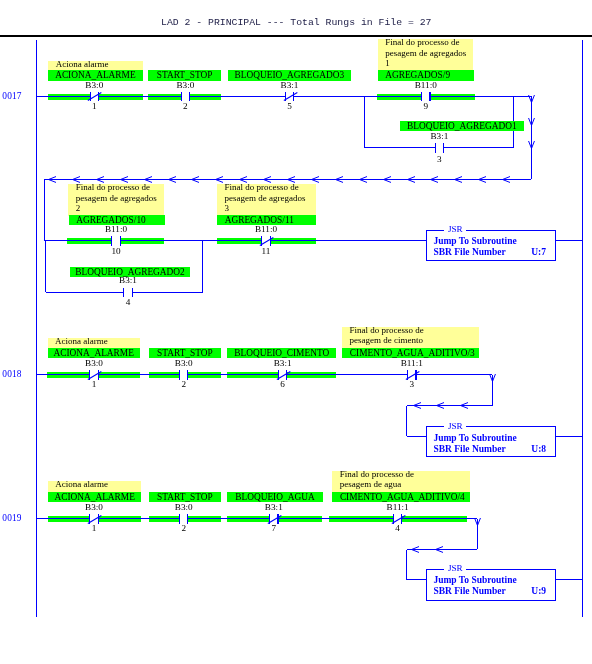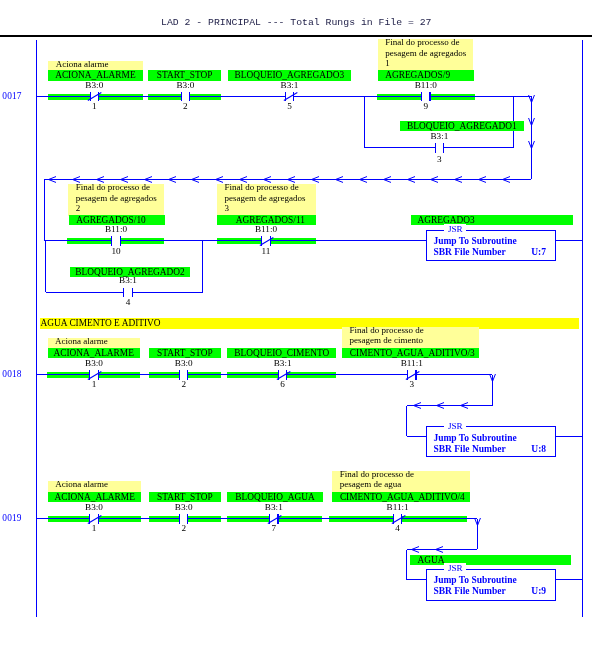--- a/index.html
+++ b/index.html
@@ -182,51 +182,49 @@
 <div class="hl" style="left:66.8px;top:238.20px;width:45.0px;height:6.0px"></div>
 <div class="hl" style="left:120.2px;top:238.20px;width:44.3px;height:6.0px"></div>
 <div class="cbar" style="left:111.25px;top:236.00px;height:9.8px"></div>
 <div class="cbar" style="left:119.55px;top:236.00px;height:9.8px"></div>
 <div class="bitno" style="left:86.0px;top:245.5px;width:60px">10</div>
 <div class="cmt" style="left:217.0px;top:184.3px;width:98.9px;height:31.9px">
 <div>Final do processo de</div>
 <div>pesagem de agregados</div>
 <div>3</div>
 </div>
-<div class="glbl " style="left:217.0px;top:215.0px;width:98.9px;text-align:center;padding-left:7.7px;box-sizing:border-box">AGREGADOS/11</div>
+<div class="glbl " style="left:217.0px;top:215.0px;width:98.9px;text-align:left;padding-left:7.7px;box-sizing:border-box">AGREGADOS/11</div>
 <div class="addr" style="left:221.0px;top:224.0px;width:90px">B11:0</div>
 <div class="hl" style="left:217.0px;top:238.20px;width:44.9px;height:6.0px"></div>
 <div class="hl" style="left:270.1px;top:238.20px;width:45.8px;height:6.0px"></div>
 <div class="cbar" style="left:261.25px;top:236.00px;height:9.8px"></div>
 <div class="cbar" style="left:269.55px;top:236.00px;height:9.8px"></div>
 <svg class="icon" width="16" height="12" viewBox="0 0 16 12" style="left:259.00px;top:235.50px">
       <line x1="0.85" y1="9.45" x2="14.35" y2="1.45" stroke="#0000ff" stroke-width="1.1"></line>
     </svg>
 <div class="bitno" style="left:236.0px;top:245.5px;width:60px">11</div>
 <div class="wire" style="left:45.3px;top:240.5px;width:1.0px;height:51.5px"></div>
 <div class="wire" style="left:202.4px;top:240.5px;width:1.0px;height:51.5px"></div>
 <div class="wire" style="left:45.80px;top:291.50px;width:78.05px;height:1.0px"></div>
 <div class="wire" style="left:132.15px;top:291.50px;width:70.75px;height:1.0px"></div>
 <div class="glbl " style="left:70.0px;top:266.5px;width:120.0px">BLOQUEIO_AGREGADO2</div>
 <div class="addr" style="left:83.0px;top:275.3px;width:90px">B3:1</div>
 <div class="cbar" style="left:123.25px;top:287.50px;height:9.8px"></div>
 <div class="cbar" style="left:131.55px;top:287.50px;height:9.8px"></div>
 <div class="bitno" style="left:98.0px;top:297.0px;width:60px">4</div>
-<div class="glbl lft" style="left:410.6px;top:214.6px;width:162.7px">AGREGADO3</div>
 <div class="jsrbox" style="left:426.4px;top:229.9px;width:129.6px;height:30.7px">
 <div class="bl" style="left:0;top:0;width:129.6px;height:1.05px"></div>
 <div class="bl" style="left:0;top:29.7px;width:129.6px;height:1.05px"></div>
 <div class="bl" style="left:0;top:0;width:1.05px;height:30.7px"></div>
 <div class="bl" style="left:128.6px;top:0;width:1.05px;height:30.7px"></div>
 <div class="jsrt" style="left:18px;top:-5.8px">JSR</div>
 <div class="jline" style="left:7px;top:6.6px">Jump To Subroutine</div>
 <div class="jline" style="left:7px;top:17.6px">SBR File Number</div>
 <div class="jline" style="right:10px;top:17.6px">U:7</div>
 </div>
-<div class="sect" style="left:39.9px;top:317.7px;width:539.2px;height:11.4px">AGUA CIMENTO E ADITIVO</div>
 <div class="rungno" style="left:2.3px;top:369.2px">0018</div>
 <div class="wire" style="left:36.30px;top:374.00px;width:53.55px;height:1.0px"></div>
 <div class="wire" style="left:98.15px;top:374.00px;width:81.40px;height:1.0px"></div>
 <div class="wire" style="left:187.85px;top:374.00px;width:90.60px;height:1.0px"></div>
 <div class="wire" style="left:286.75px;top:374.00px;width:120.90px;height:1.0px"></div>
 <div class="wire" style="left:415.95px;top:374.00px;width:76.45px;height:1.0px"></div>
 <div class="cmt" style="left:47.6px;top:337.9px;width:92.1px;height:11.3px">
 <div>Aciona alarme</div>
 </div>
 <div class="glbl " style="left:47.6px;top:347.9px;width:92.1px">ACIONA_ALARME</div>
@@ -351,21 +349,20 @@
     </svg>
 <div class="wire" style="left:406.60px;top:549.00px;width:70.80px;height:1.0px"></div>
 <svg class="icon" width="9" height="7" viewBox="0 0 9 7" style="left:434.55px;top:546.00px">
       <path d="M0.55 3.5 L8 0.55 M0.55 3.5 L8 6.45" fill="none" stroke="#0000ff" stroke-width="1.0"></path>
     </svg>
 <svg class="icon" width="9" height="7" viewBox="0 0 9 7" style="left:411.35px;top:546.00px">
       <path d="M0.55 3.5 L8 0.55 M0.55 3.5 L8 6.45" fill="none" stroke="#0000ff" stroke-width="1.0"></path>
     </svg>
 <div class="wire" style="left:406.1px;top:549.5px;width:1.0px;height:30.4px"></div>
 <div class="wire" style="left:406.60px;top:579.40px;width:20.20px;height:1.0px"></div>
-<div class="glbl lft" style="left:410.4px;top:554.6px;width:160.5px">AGUA</div>
 <div class="jsrbox" style="left:426.4px;top:568.8px;width:129.7px;height:32.0px">
 <div class="bl" style="left:0;top:0;width:129.7px;height:1.05px"></div>
 <div class="bl" style="left:0;top:30.9px;width:129.7px;height:1.05px"></div>
 <div class="bl" style="left:0;top:0;width:1.05px;height:32.0px"></div>
 <div class="bl" style="left:128.7px;top:0;width:1.05px;height:32.0px"></div>
 <div class="jsrt" style="left:18px;top:-5.8px">JSR</div>
 <div class="jline" style="left:7px;top:6.6px">Jump To Subroutine</div>
 <div class="jline" style="left:7px;top:17.6px">SBR File Number</div>
 <div class="jline" style="right:10px;top:17.6px">U:9</div>
 </div>

